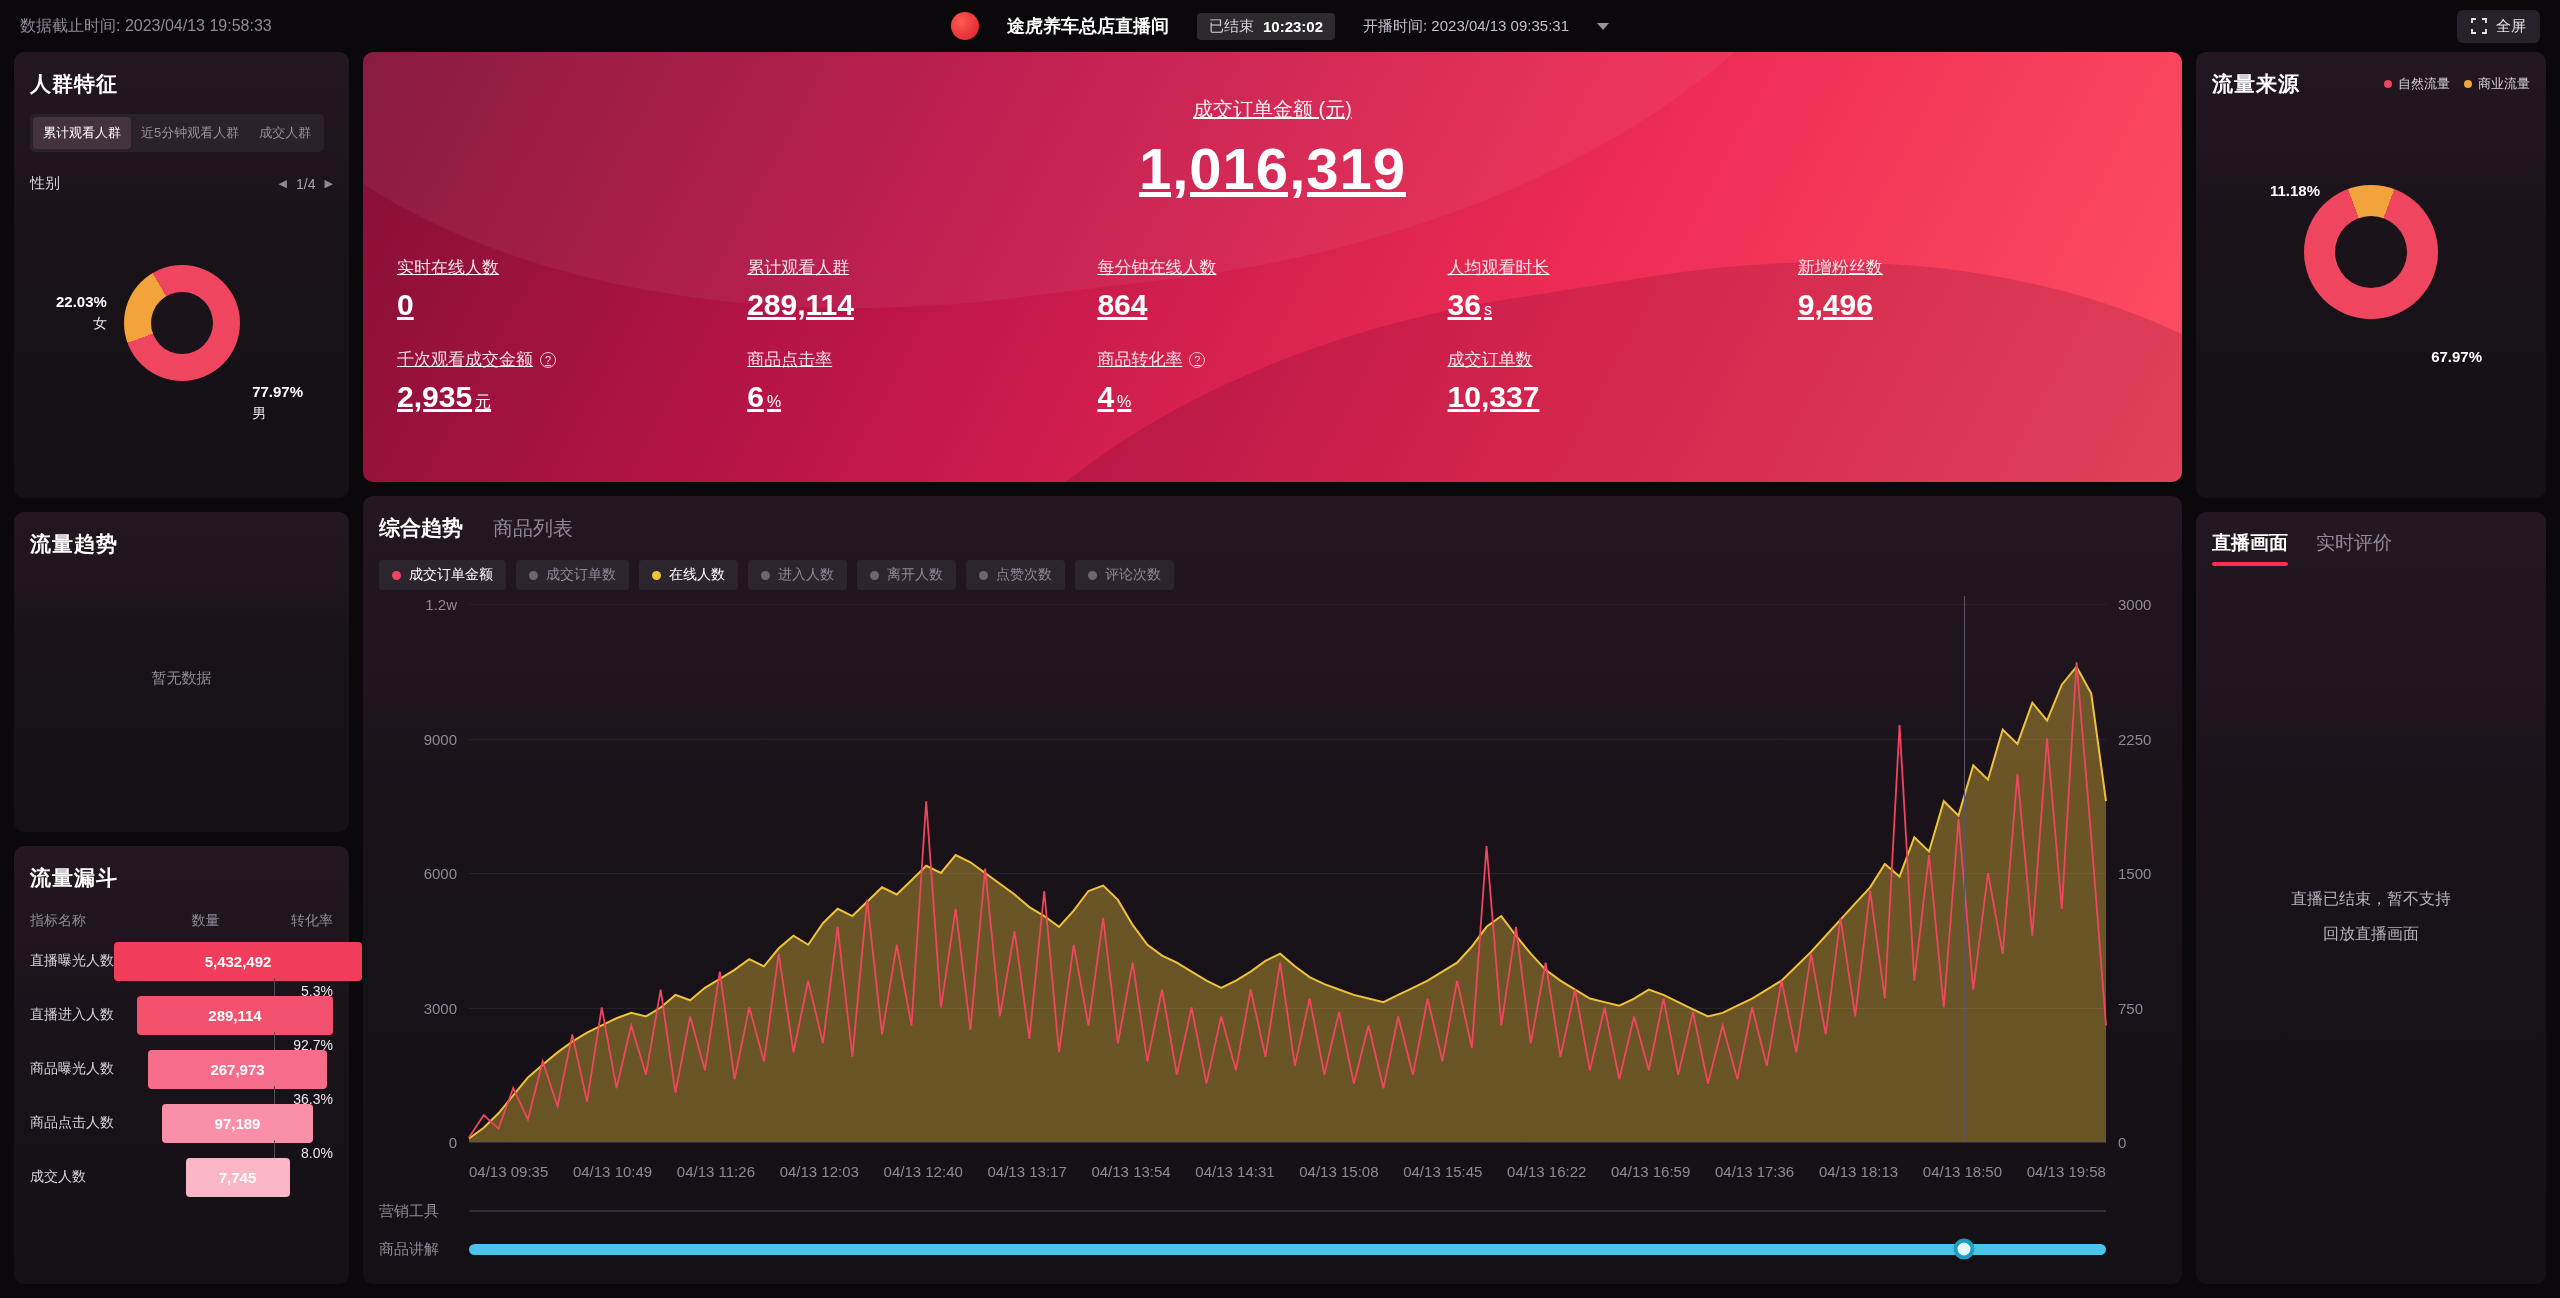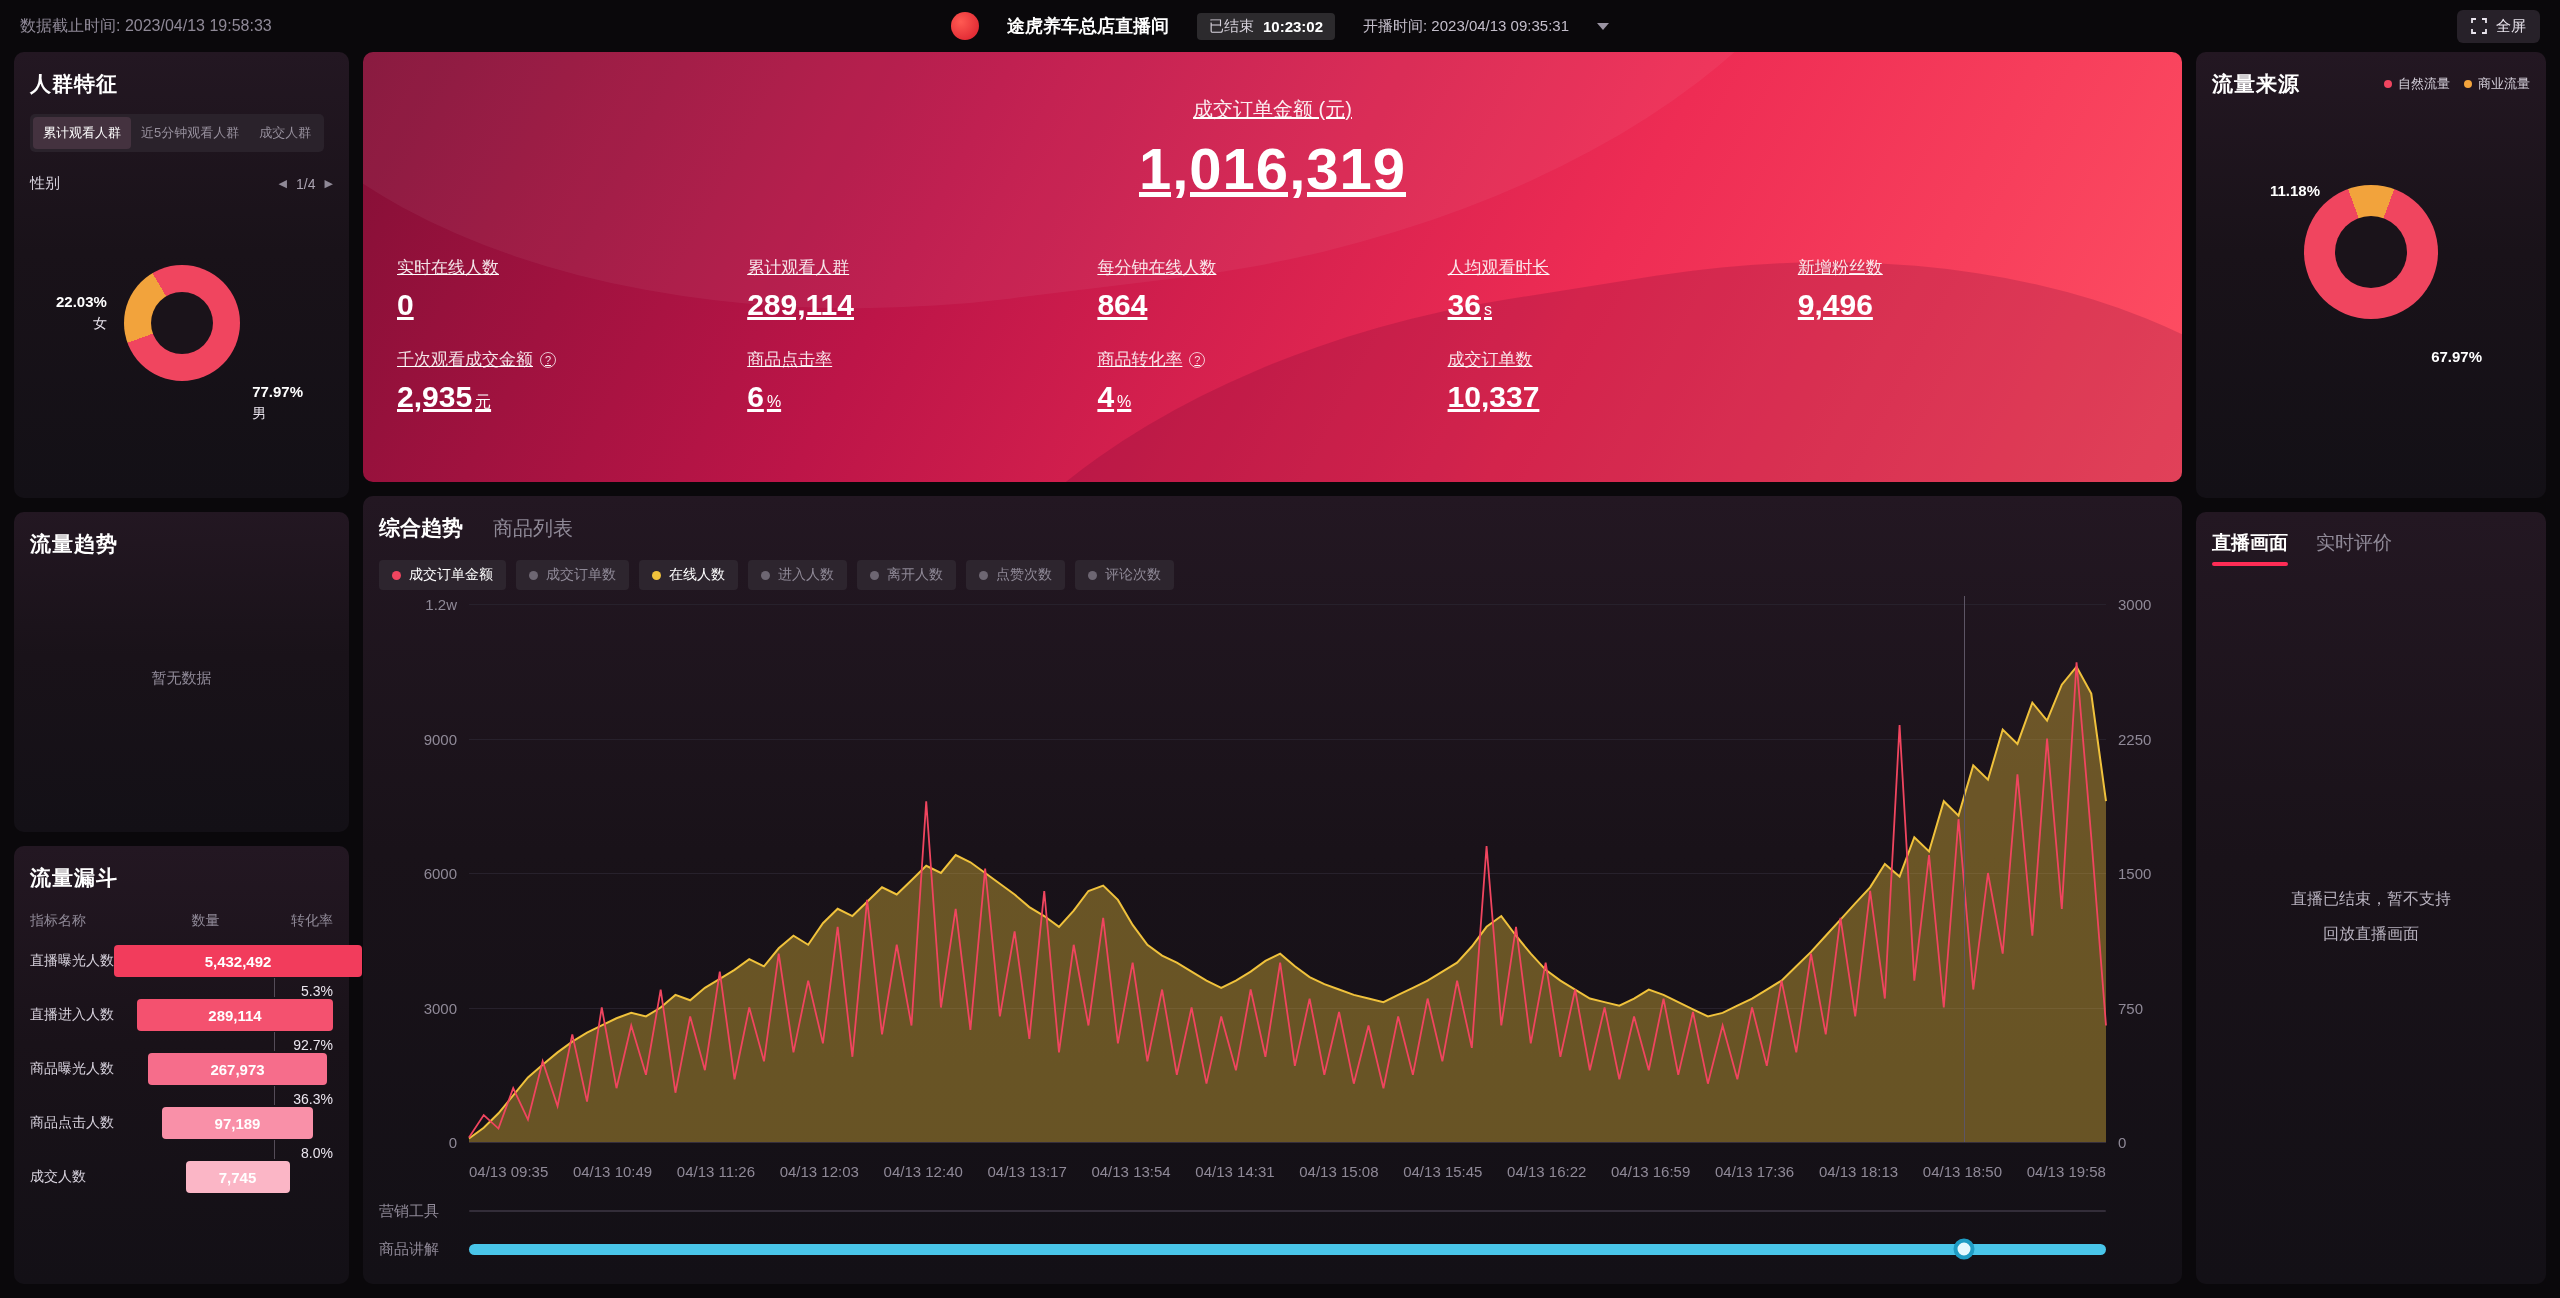--- a/index.html
+++ b/index.html
@@ -54,21 +54,21 @@
 
   
   .panel-funnel { flex:1; }
   .f-head { display:flex; align-items:center; font-size:14px; color:#8f8997; margin:20px 0 16px; }
   .f-head .h1 { width:112px; }
   .f-head .h2 { flex:1; text-align:center; }
   .f-head .h3 { width:64px; text-align:right; }
   .f-row { position:relative; display:flex; align-items:center; height:30px; margin-bottom:24px; }
   .f-label { width:112px; font-size:14px; color:#d6d1dc; white-space:nowrap; }
   .f-barzone { flex:1; display:flex; justify-content:center; }
-  .f-bar { height:32px; border-radius:4px; display:flex; align-items:center; justify-content:center; font-size:15px; font-weight:bold; color:#fff; }
+  .f-bar { height:39px; border-radius:4px; display:flex; align-items:center; justify-content:center; font-size:15px; font-weight:bold; color:#fff; }
   .f-rate { position:absolute; right:0px; bottom:-23px; font-size:14px; color:#eae5ee; }
   .f-conn { position:absolute; right:58px; bottom:-21px; width:1px; height:19px; background:#544c58; }
 
   
   .hero { height:430px; flex:0 0 430px; border-radius:10px; position:relative; overflow:hidden; padding:44px 34px 0;
           background:linear-gradient(118deg,#830f36 0%,#bd1548 32%,#ee2c54 66%,#ff5063 100%);text-decoration:underline; }
   .wave { position:absolute; border-radius:45%; }
   .wave.w1 { width:1700px; height:1000px; top:-760px; left:-180px; background:rgba(255,255,255,.05); transform:rotate(-7deg); }
   .wave.w2 { width:1500px; height:900px; bottom:-700px; right:-220px; background:rgba(90,0,45,.18); transform:rotate(-9deg); }
   .hero-inner { position:relative; z-index:2; }

